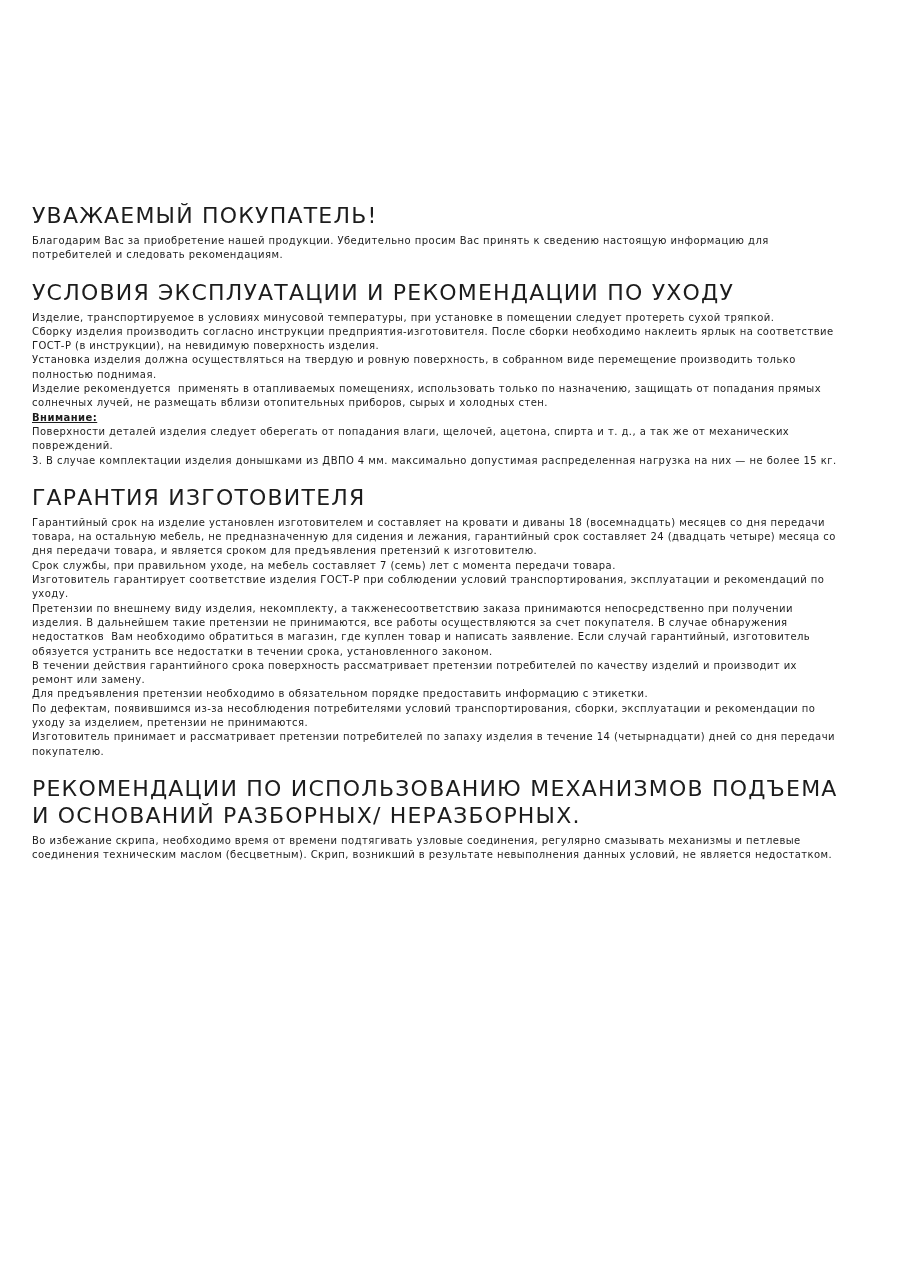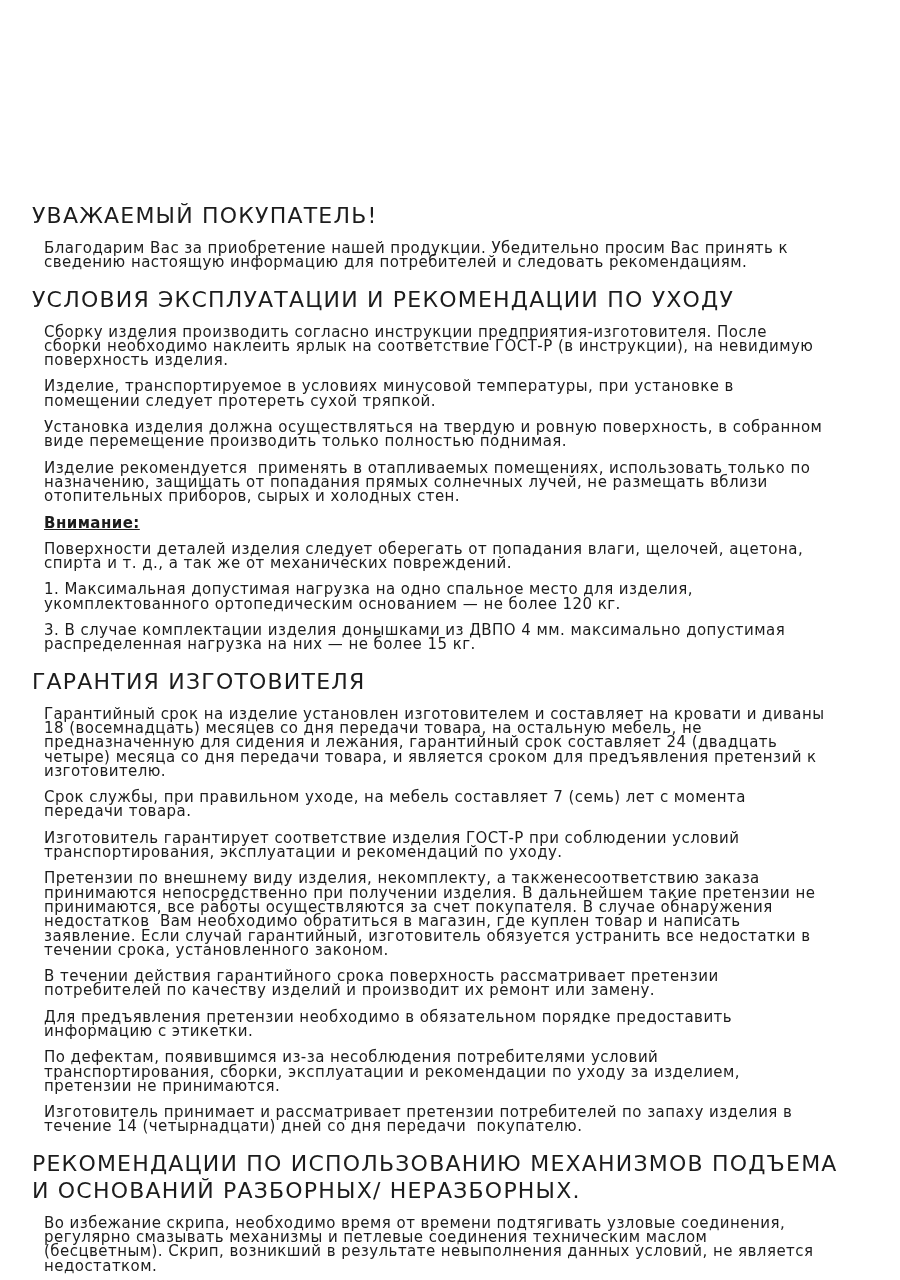--- a/index.html
+++ b/index.html
@@ -22,22 +22,22 @@
   .doc-section:first-child { margin-top: 0; }
   .heading {
     margin: 0 0 5px 0;
     font-size: 22px;
     line-height: 27px;
     font-weight: 400;
     letter-spacing: 1.2px;
     color: #1c1c1c;
   }
   .body-text {
-    margin: 12px;
-    font-size: 15px;
+    margin: 0;
+    font-size: 10px;
     line-height: 14.3px;
     letter-spacing: 0.45px;
     white-space: pre-wrap;
     color: #1c1c1c;
   }
   .attention-label {
     font-weight: 700;
     text-decoration: underline;
   }
 </style>
@@ -46,27 +46,26 @@
 
 <div class="page">
 
   <section class="doc-section">
     <h1 class="heading">УВАЖАЕМЫЙ ПОКУПАТЕЛЬ!</h1>
     <p class="body-text">Благодарим Вас за приобретение нашей продукции. Убедительно просим Вас принять к сведению настоящую информацию для потребителей и следовать рекомендациям.</p>
   </section>
 
   <section class="doc-section">
     <h1 class="heading">УСЛОВИЯ ЭКСПЛУАТАЦИИ И РЕКОМЕНДАЦИИ ПО УХОДУ</h1>
+    <p class="body-text">Изделие, транспортируемое в условиях минусовой температуры, при установке в помещении следует протереть сухой тряпкой.</p>
     <p class="body-text">Сборку изделия производить согласно инструкции предприятия-изготовителя. После сборки необходимо наклеить ярлык на соответствие ГОСТ-Р (в инструкции), на невидимую поверхность изделия.</p>
-    <p class="body-text">Изделие, транспортируемое в условиях минусовой температуры, при установке в помещении следует протереть сухой тряпкой.</p>
     <p class="body-text">Установка изделия должна осуществляться на твердую и ровную поверхность, в собранном виде перемещение производить только полностью поднимая.</p>
     <p class="body-text">Изделие рекомендуется  применять в отапливаемых помещениях, использовать только по назначению, защищать от попадания прямых солнечных лучей, не размещать вблизи отопительных приборов, сырых и холодных стен.</p>
     <p class="body-text"><span class="attention-label">Внимание:</span></p>
     <p class="body-text">Поверхности деталей изделия следует оберегать от попадания влаги, щелочей, ацетона, спирта и т. д., а так же от механических повреждений.</p>
-    <p class="body-text">1. Максимальная допустимая нагрузка на одно спальное место для изделия, укомплектованного ортопедическим основанием — не более 120 кг.</p>
     <p class="body-text">3. В случае комплектации изделия донышками из ДВПО 4 мм. максимально допустимая распределенная нагрузка на них — не более 15 кг.</p>
   </section>
 
   <section class="doc-section">
     <h1 class="heading">ГАРАНТИЯ ИЗГОТОВИТЕЛЯ</h1>
     <p class="body-text">Гарантийный срок на изделие установлен изготовителем и составляет на кровати и диваны 18 (восемнадцать) месяцев со дня передачи товара, на остальную мебель, не предназначенную для сидения и лежания, гарантийный срок составляет 24 (двадцать четыре) месяца со дня передачи товара, и является сроком для предъявления претензий к изготовителю.</p>
     <p class="body-text">Срок службы, при правильном уходе, на мебель составляет 7 (семь) лет с момента передачи товара.</p>
     <p class="body-text">Изготовитель гарантирует соответствие изделия ГОСТ-Р при соблюдении условий транспортирования, эксплуатации и рекомендаций по уходу.</p>
     <p class="body-text">Претензии по внешнему виду изделия, некомплекту, а такженесоответствию заказа принимаются непосредственно при получении изделия. В дальнейшем такие претензии не принимаются, все работы осуществляются за счет покупателя. В случае обнаружения недостатков  Вам необходимо обратиться в магазин, где куплен товар и написать заявление. Если случай гарантийный, изготовитель обязуется устранить все недостатки в течении срока, установленного законом.</p>
     <p class="body-text">В течении действия гарантийного срока поверхность рассматривает претензии потребителей по качеству изделий и производит их ремонт или замену.</p>

